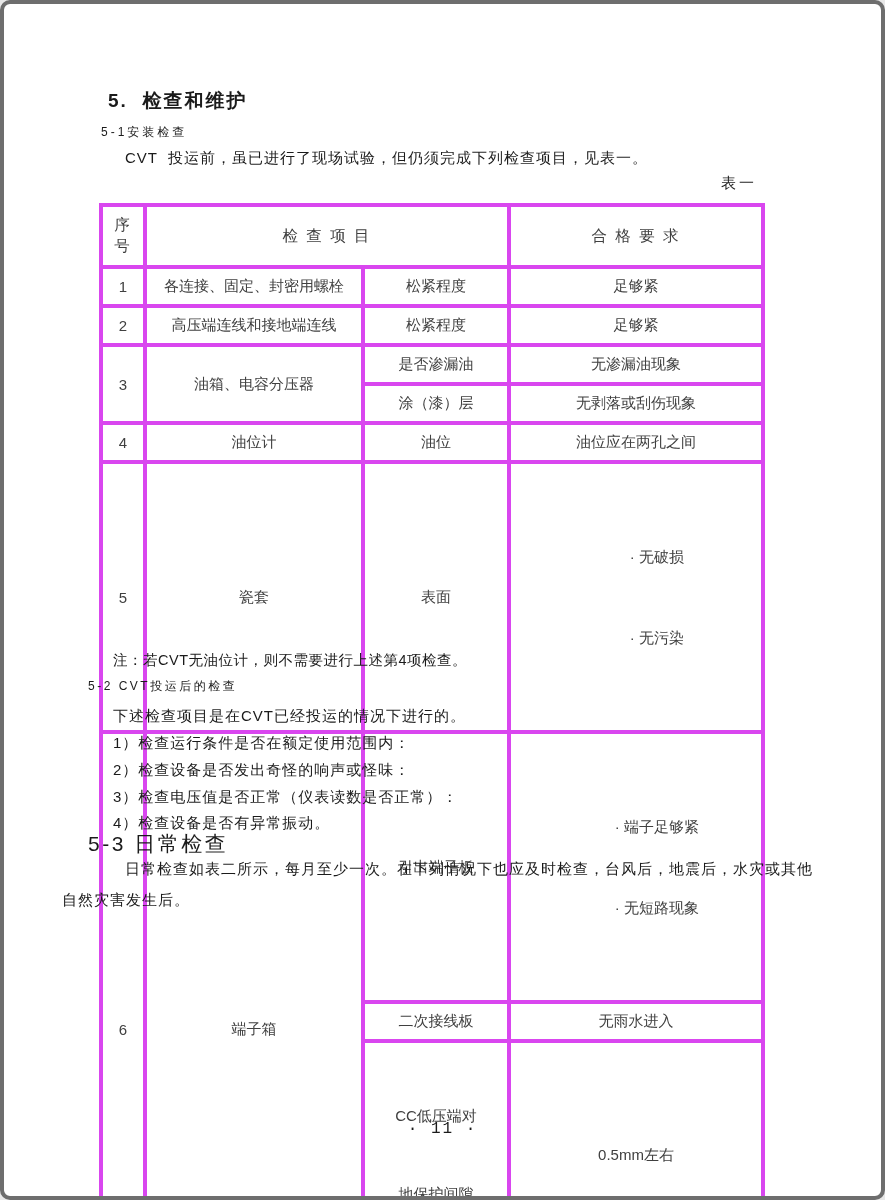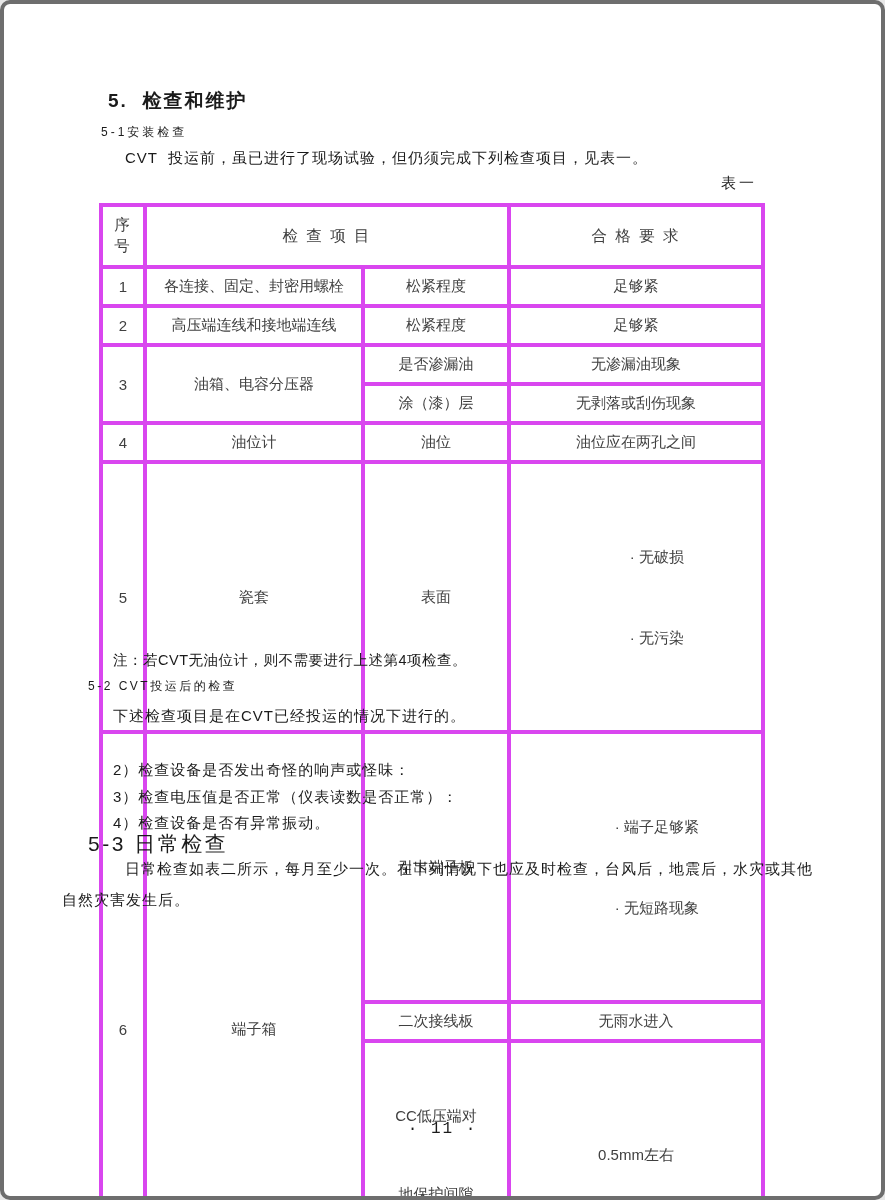--- a/index.html
+++ b/index.html
@@ -141,20 +141,21 @@
         <td class="tight">端子板处有无渗漏油</td>
         <td>无渗漏油现象</td>
       </tr>
     </tbody>
   </table>
 
   <div class="abs note">注：若CVT无油位计，则不需要进行上述第4项检查。</div>
 
   <div class="abs s2h">5-2 CVT投运后的检查</div>
   <div class="abs s2intro">下述检查项目是在CVT已经投运的情况下进行的。</div>
+  <div class="abs li0">1）检查运行条件是否在额定使用范围内：</div>
   <div class="abs li1">2）检查设备是否发出奇怪的响声或怪味：</div>
   <div class="abs li2">3）检查电压值是否正常（仪表读数是否正常）：</div>
   <div class="abs li3">4）检查设备是否有异常振动。</div>
 
   <div class="abs s3h">5-3 日常检查</div>
   <div class="abs s3body">日常检查如表二所示，每月至少一次。在下列情况下也应及时检查，台风后，地震后，水灾或其他自然灾害发生后。</div>
 
   <div class="abs pageno">· 11 ·</div>
 
 </div>

